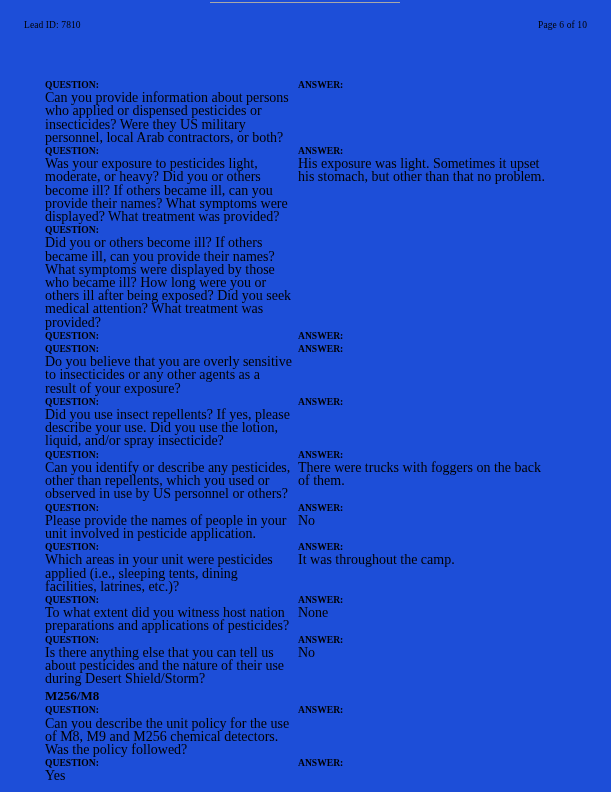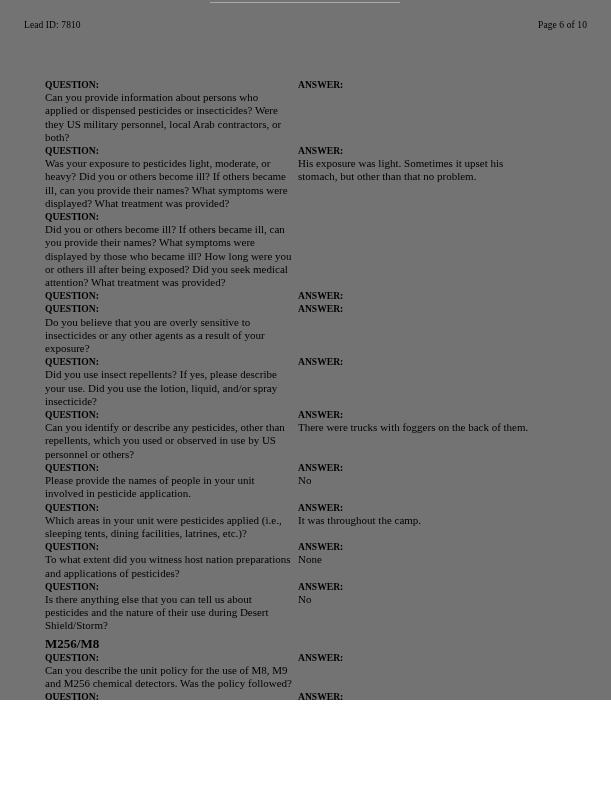--- a/index.html
+++ b/index.html
@@ -7,22 +7,22 @@
     padding: 0;
     background: #ffffff;
   }
   body {
     font-family: "Liberation Serif", serif;
     color: #000000;
   }
   .page {
     position: relative;
     width: 611px;
-    height: 700px;
-    background: #737373;
+    height: 792px;
+    background: #1d4ed8;
     overflow: hidden;
     box-sizing: border-box;
   }
   
   .top-rule {
     position: absolute;
     top: 2px;
     left: 210px;
     width: 190px;
     height: 1px;
@@ -71,21 +71,21 @@
     flex: 0 0 247px;
     box-sizing: border-box;
   }
   .lbl {
     font-weight: bold;
     font-size: 9.6px;
     line-height: 13.2px;
     margin: 0 0 0 0;
   }
   .txt {
-    font-size: 11px;
+    font-size: 14px;
     line-height: 13.2px;
     margin: 0;
     text-align: left;
   }
   .section-head {
     font-weight: bold;
     font-size: 13px;
     line-height: 14px;
     margin: 4px 0 0 0;
   }

